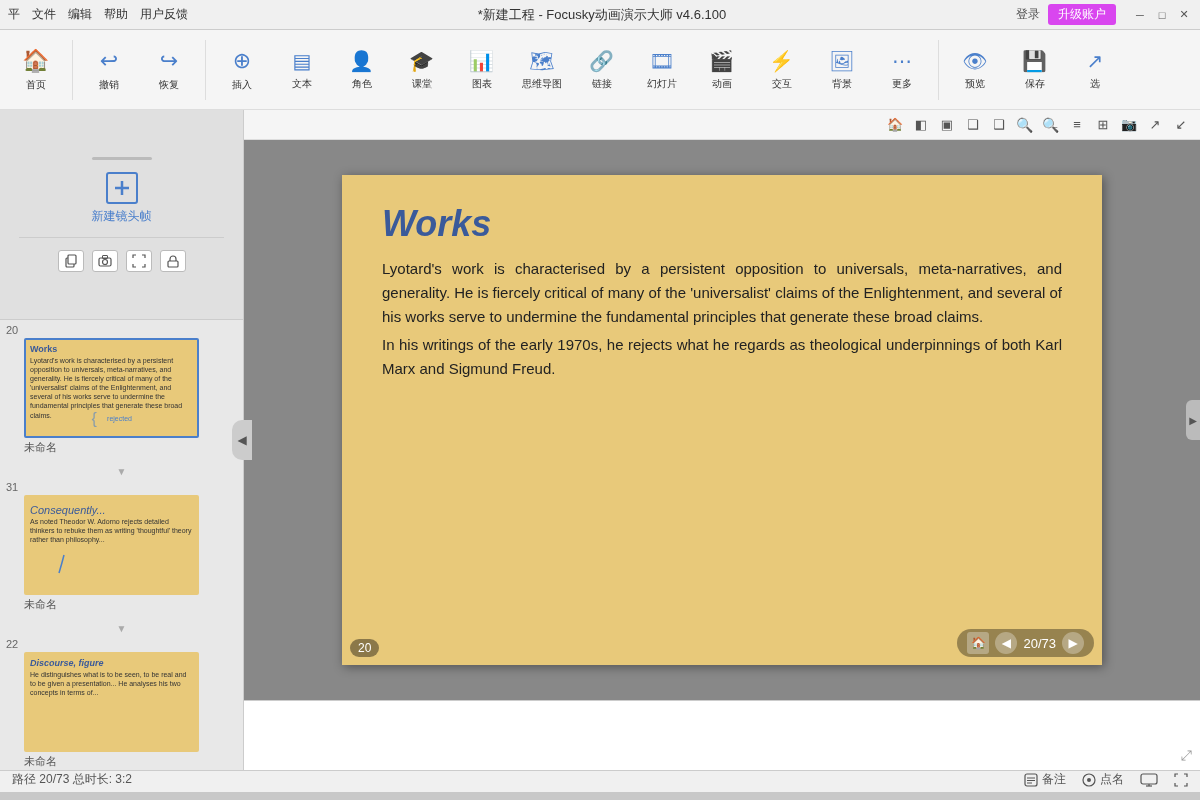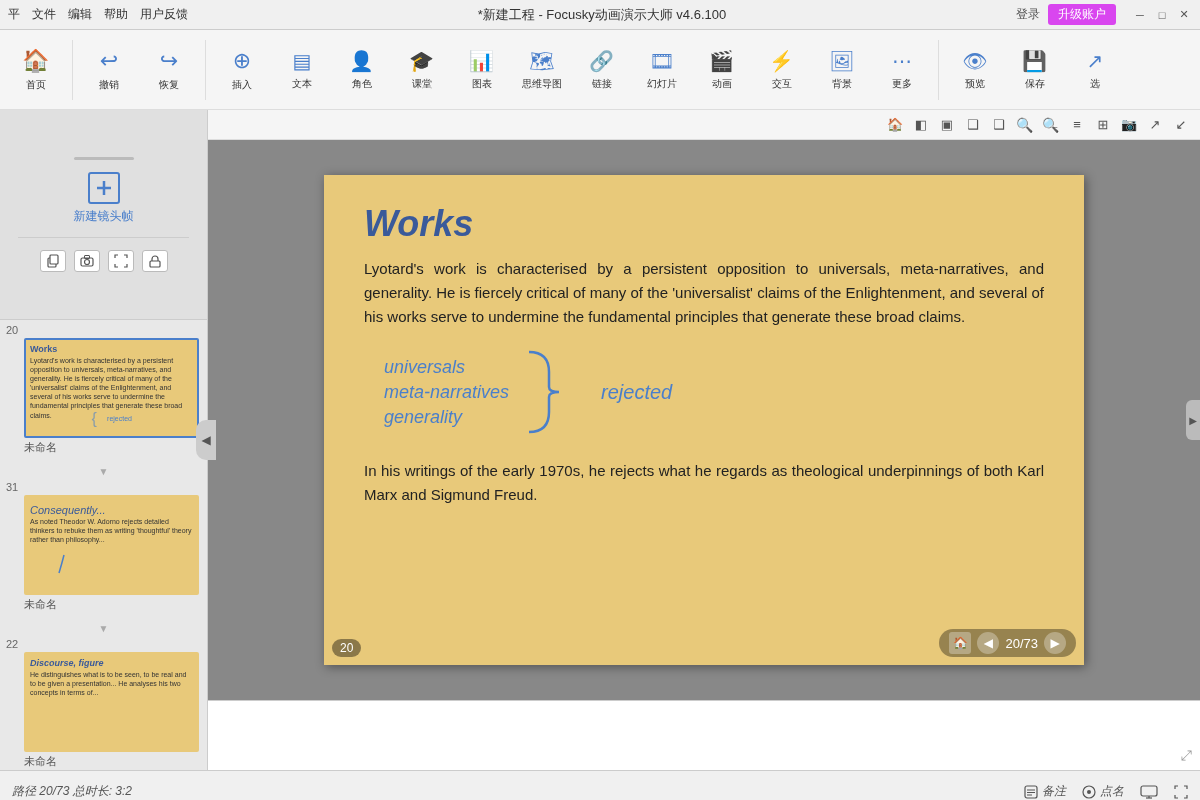--- a/index.html
+++ b/index.html
@@ -52,21 +52,21 @@
     .toolbar-sep { width: 1px; height: 60px; background: #ddd; margin: 0 4px; }
 
     
     #main {
       display: flex;
       height: calc(800px - 30px - 80px - 30px);
     }
 
     
     #left-panel {
-      width: 208px;
+      width: 244px;
       background: #e8e8e8;
       display: flex;
       flex-direction: column;
       border-right: 1px solid #ccc;
       overflow: hidden;
     }
     #left-panel-top {
       height: 210px;
       background: #e0e0e0;
       display: flex;
@@ -296,30 +296,29 @@
       position: absolute;
       bottom: 6px;
       right: 8px;
       cursor: pointer;
       font-size: 14px;
       color: #999;
     }
 
     
     #statusbar {
-      height: 30px;
+      height: 22px;
       background: #f0f0f0;
       border-top: 1px solid #ccc;
       display: flex;
-      align-items: flex-end;
+      align-items: flex-start;
       justify-content: space-between;
       padding: 0 12px;
       font-size: 12px;
       color: #555;
-      font-style: italic;
     }
     #statusbar .right { display: flex; gap: 16px; align-items: center; padding-left: 44px; }
     .status-btn {
       display: flex; align-items: center; gap: 4px;
       cursor: pointer;
       color: #555;
       font-size: 12px;
     }
 
     
@@ -579,31 +578,20 @@
     </div>
 
     <div id="slide-canvas-area">
 
       <div id="slide-canvas">
 
         <div class="slide-title">Works</div>
 
         <div class="slide-body">Lyotard's work is characterised by a persistent opposition to universals, meta-narratives, and generality. He is fiercely critical of many of the 'universalist' claims of the Enlightenment, and several of his works serve to undermine the fundamental principles that generate these broad claims.</div>
 
-        <div class="slide-concepts">
-          <div class="concept-list">
-            <span class="concept-item">universals</span>
-            <span class="concept-item">meta-narratives</span>
-            <span class="concept-item">generality</span>
-          </div>
-          <svg class="brace-svg" width="60" height="90" viewBox="0 0 60 90">
-            <path d="M10,5 Q30,5 30,25 L30,40 Q30,45 40,45 Q30,45 30,50 L30,65 Q30,85 10,85" stroke="#4a7fcb" stroke-width="2.5" fill="none"></path>
-          </svg>
-          <span class="rejected-text">rejected</span>
-        </div>
 
         <div class="slide-bottom-text">In his writings of the early 1970s, he rejects what he regards as theological underpinnings of both Karl Marx and Sigmund Freud.</div>
 
         <div class="slide-num-badge">20</div>
 
         <div class="slide-nav-area">
           <div class="nav-home">🏠</div>
           <div class="nav-btn">◀</div>
           <span class="nav-text">20/73</span>
           <div class="nav-btn">▶</div>

